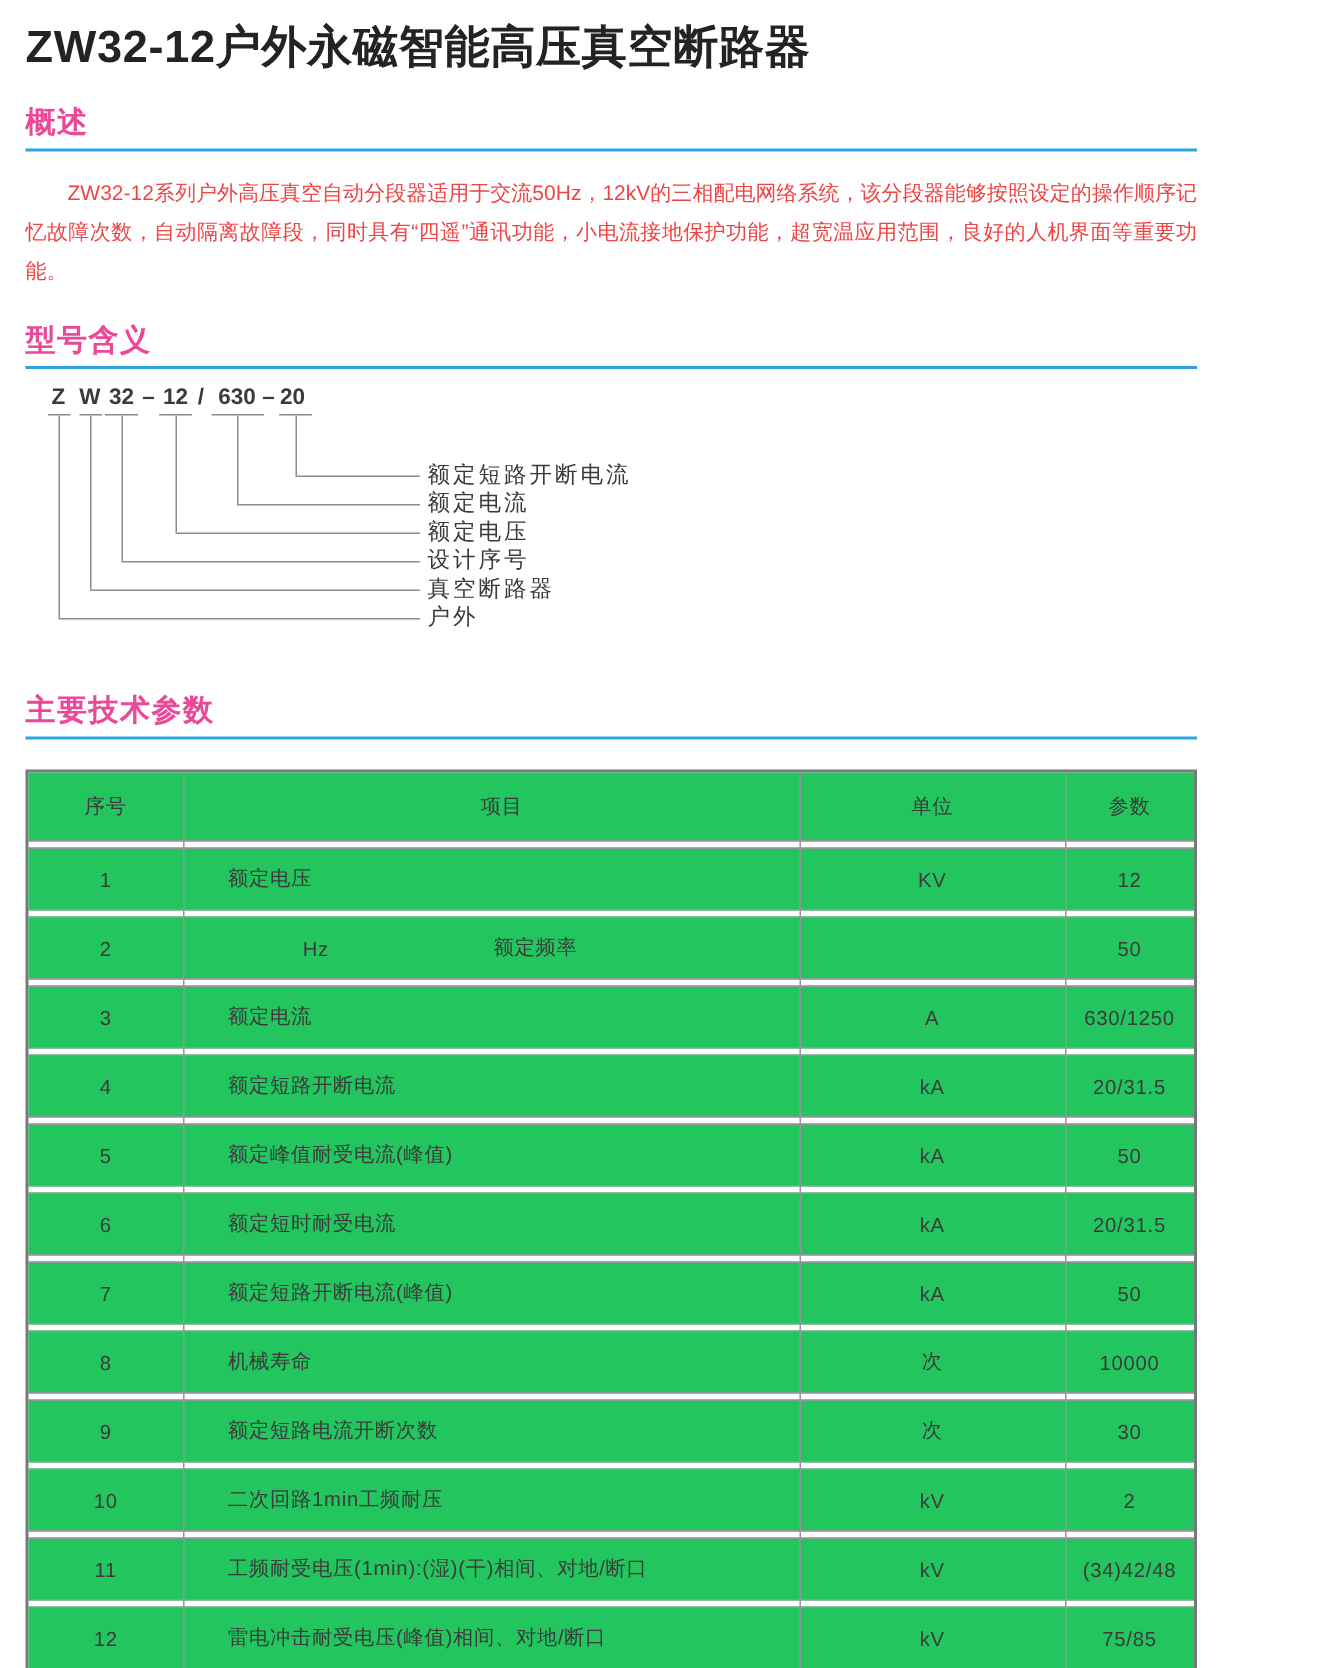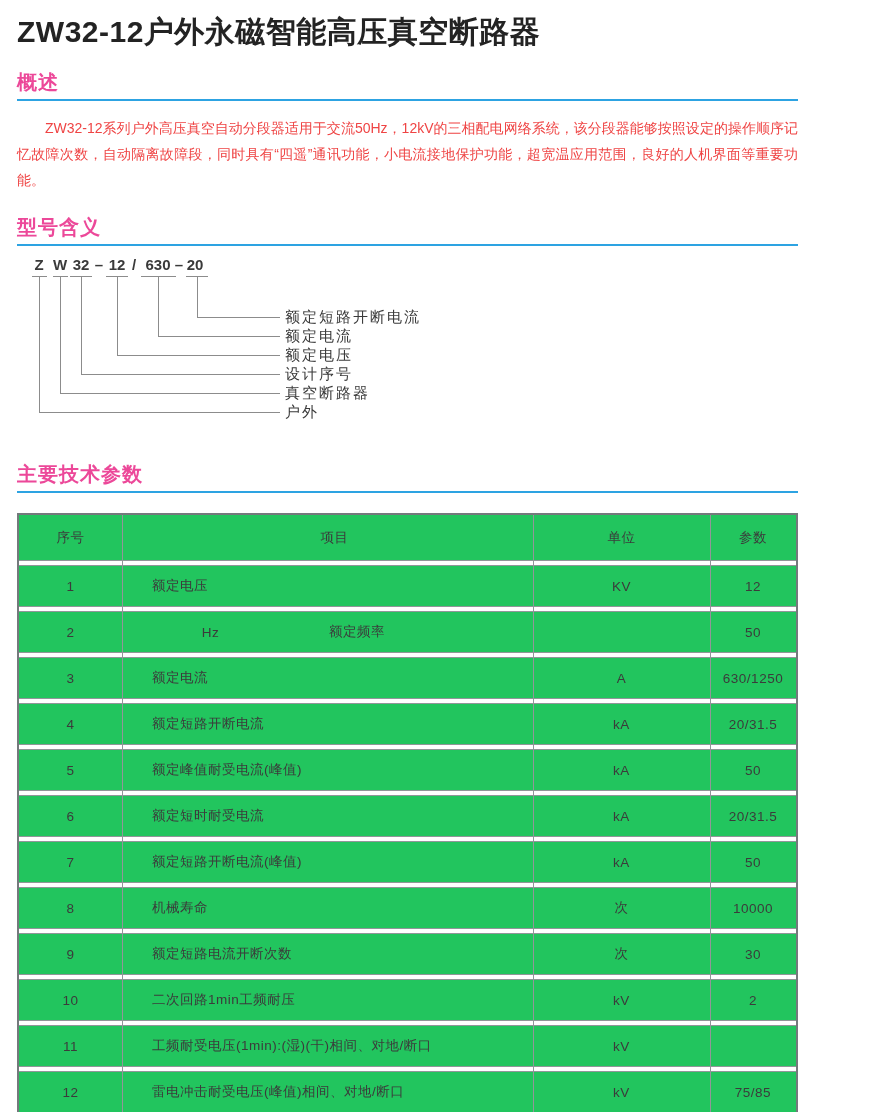--- a/index.html
+++ b/index.html
@@ -226,20 +226,21 @@
         <div class="trow">
           <div class="tcell c0">10</div>
           <div class="tcell c1">二次回路1min工频耐压</div>
           <div class="tcell c2">kV</div>
           <div class="tcell c3">2</div>
         </div>
         <div class="trow">
           <div class="tcell c0">11</div>
           <div class="tcell c1">工频耐受电压(1min):(湿)(干)相间、对地/断口</div>
           <div class="tcell c2">kV</div>
+          <div class="tcell c3">(34)42/48</div>
         </div>
         <div class="trow">
           <div class="tcell c0">12</div>
           <div class="tcell c1">雷电冲击耐受电压(峰值)相间、对地/断口</div>
           <div class="tcell c2">kV</div>
           <div class="tcell c3">75/85</div>
         </div>
       </div>
     <div class="col-divider" style="left:103px"></div>
     <div class="col-divider" style="left:514px"></div>

